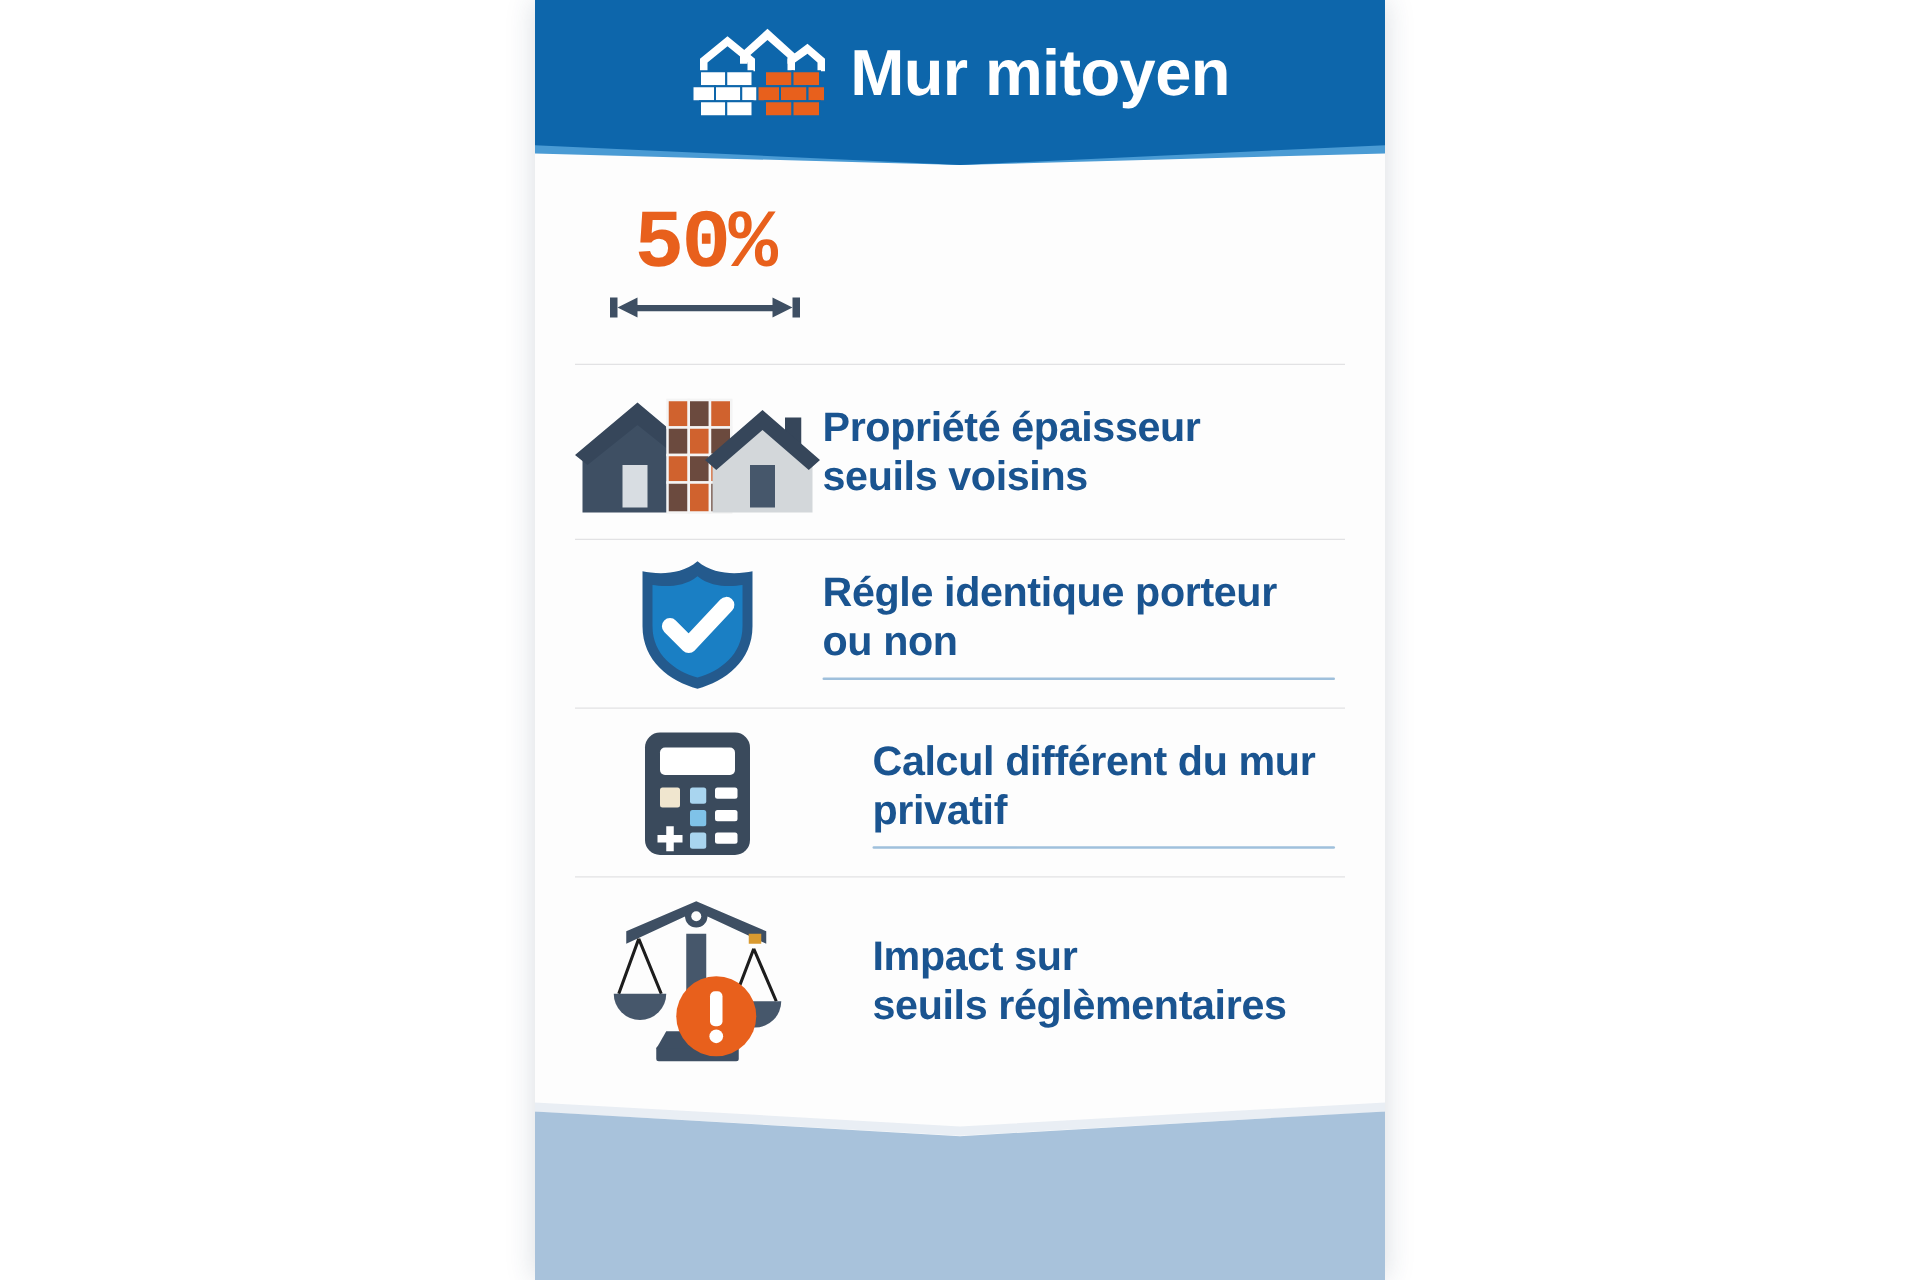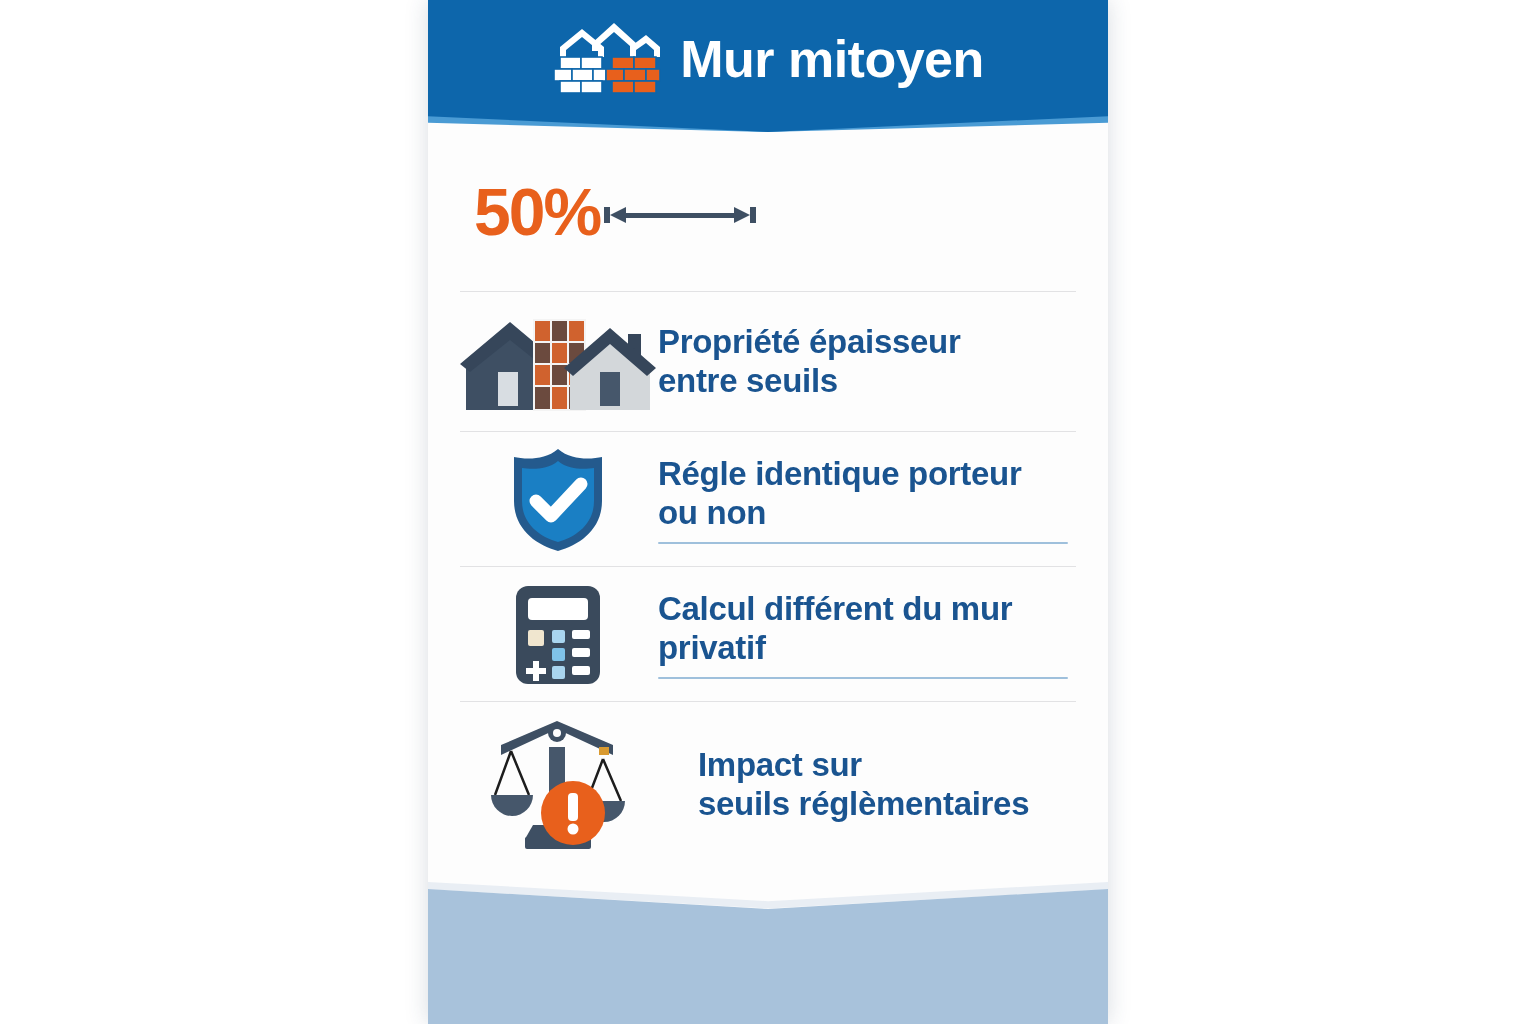--- a/index.html
+++ b/index.html
@@ -135,36 +135,38 @@
     margin-top: 9px;
     border-radius: 1px;
   }
 
   
   .row1 { height: 160px; }
   .pct-block {
     width: 180px;
     min-width: 180px;
     display: flex;
-    flex-direction: row;
+    flex-direction: column;
     align-items: center;
+    justify-content: center;
     padding-left: 16px;
+    font-family: Liberation Mono, monospace;
   }
   .pct-value {
     color: #e8601c;
     font-size: 66px;
     font-weight: bold;
     line-height: 0.95;
     letter-spacing: -2px;
   }
   .dim-arrow { width: 160px; height: 26px; display: block; margin-top: 6px; }
 
   .row2 { height: 140px; }
   .row3 { height: 135px; justify-content: center; }
-  .row4 { height: 135px; }
+  .row4 { height: 135px; gap: 40px; }
   .row5 { height: 165px; gap: 40px; }
 
   
   .footer {
     position: absolute;
     left: 0;
     top: 882px;
     width: 680px;
     height: 142px;
     background: #a8c2db;
@@ -265,21 +267,21 @@
             </g>
 
             <polygon points="112,56 152,22 192,56 192,100 112,100" fill="#d3d7da"></polygon>
             <rect x="170" y="24" width="13" height="24" fill="#36465a"></rect>
             <polygon points="106,58 152,18 198,58 189,66 152,34 115,66" fill="#36465a"></polygon>
             <rect x="142" y="62" width="20" height="34" fill="#46576b"></rect>
           </svg>
         </div>
         <div class="text-cell">
           <div class="item-text">Propriété épaisseur</div>
-          <div class="item-text">entre seuils</div>
+          <div class="item-text">seuils voisins</div>
         </div>
         <div class="row-divider"></div>
       </div>
 
       <div class="row row3">
         <div class="icon-cell">
           <svg width="104" height="110" viewBox="0 0 104 110" xmlns="http://www.w3.org/2000/svg">
             <path d="M52 4 C38 16, 18 14, 8 12 L8 56 C8 84, 30 100, 52 106 C74 100, 96 84, 96 56 L96 12 C86 14, 66 16, 52 4 Z" fill="#245a8d"></path>
             <path d="M52 16 C40 26, 23 24, 16 23 L16 56 C16 79, 34 92, 52 97 C70 92, 88 79, 88 56 L88 23 C81 24, 64 26, 52 16 Z" fill="#1a7fc4"></path>
             <path d="M30 56 L45 71 L75 39" fill="none" stroke="#ffffff" stroke-width="13" stroke-linecap="round" stroke-linejoin="round"></path>

